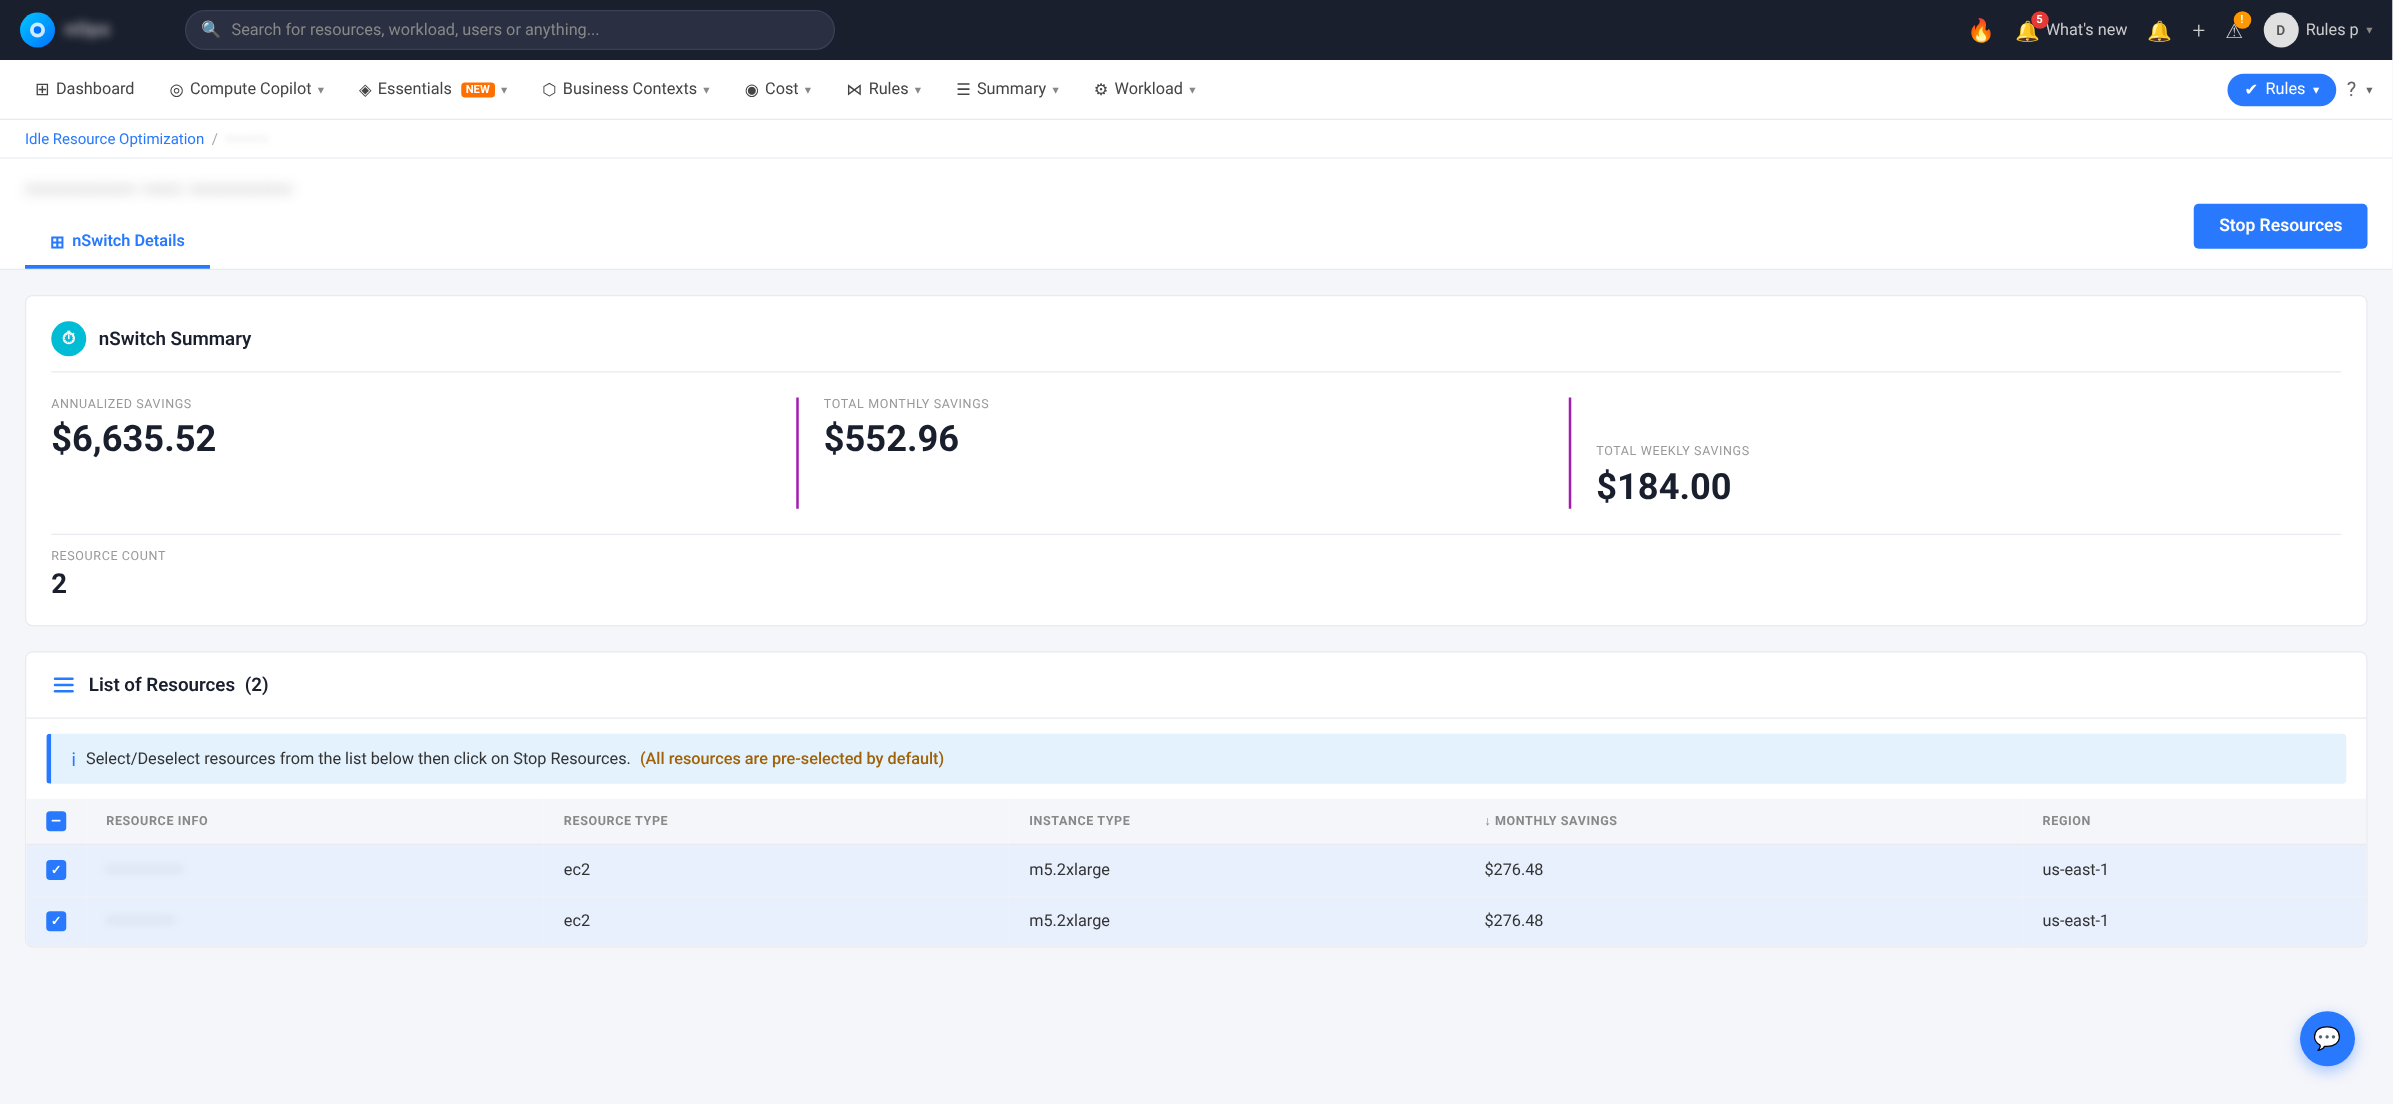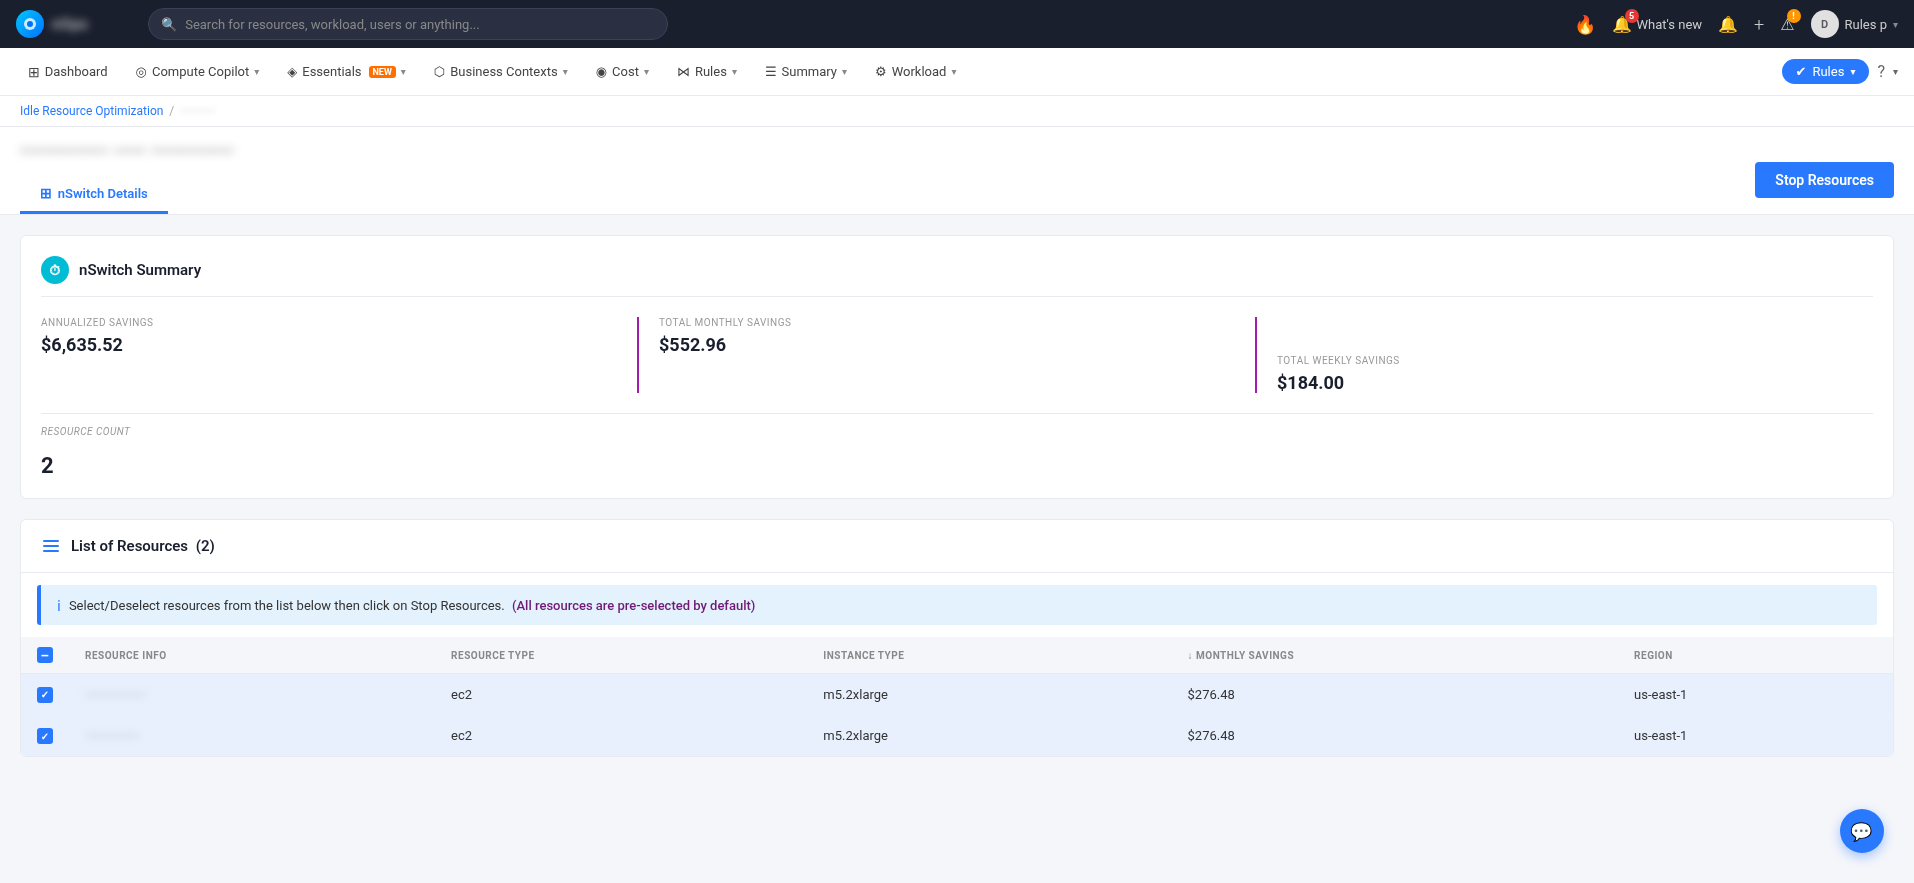--- a/index.html
+++ b/index.html
@@ -243,36 +243,35 @@
     .metric:first-child { padding-left: 0; }
     .metric:last-child { border-right: none; margin-top: 38px; }
     .metric-label {
       font-size: 10px;
       color: #999;
       text-transform: uppercase;
       letter-spacing: 0.5px;
       margin-bottom: 6px;
     }
     .metric-value {
-      font-size: 18px;
+      font-size: 29px;
       font-weight: 700;
       color: #1a1f2e;
     }
     .resource-count-section {
       margin-top: 20px;
       padding-top: 12px;
       border-top: 1px solid #e8eaf0;
     }
     .resource-count-label {
       font-size: 10px;
       color: #999;
       text-transform: uppercase;
       letter-spacing: 0.5px;
-      margin-bottom: 16px;
-      font-style: italic;
+      margin-bottom: 4px;
     }
     .resource-count-value {
       font-size: 22px;
       font-weight: 700;
       color: #1a1f2e;
     }
 
     
     .resources-card {
       background: #fff;
@@ -301,21 +300,21 @@
       padding: 10px 16px;
       margin: 12px 16px;
       border-radius: 3px;
       font-size: 13px;
       color: #333;
       display: flex;
       align-items: center;
       gap: 8px;
     }
     .info-icon { color: #2979ff; font-size: 15px; }
-    .info-highlight { color: #701a75; font-weight: 500; text-align: center; }
+    .info-highlight { color: #a16207; font-weight: 500; text-align: center; }
 
     
     .resource-table {
       width: 100%;
       border-collapse: collapse;
       margin-top: 8px;
     }
     .resource-table th {
       background: #f5f6fa;
       padding: 10px 16px;

